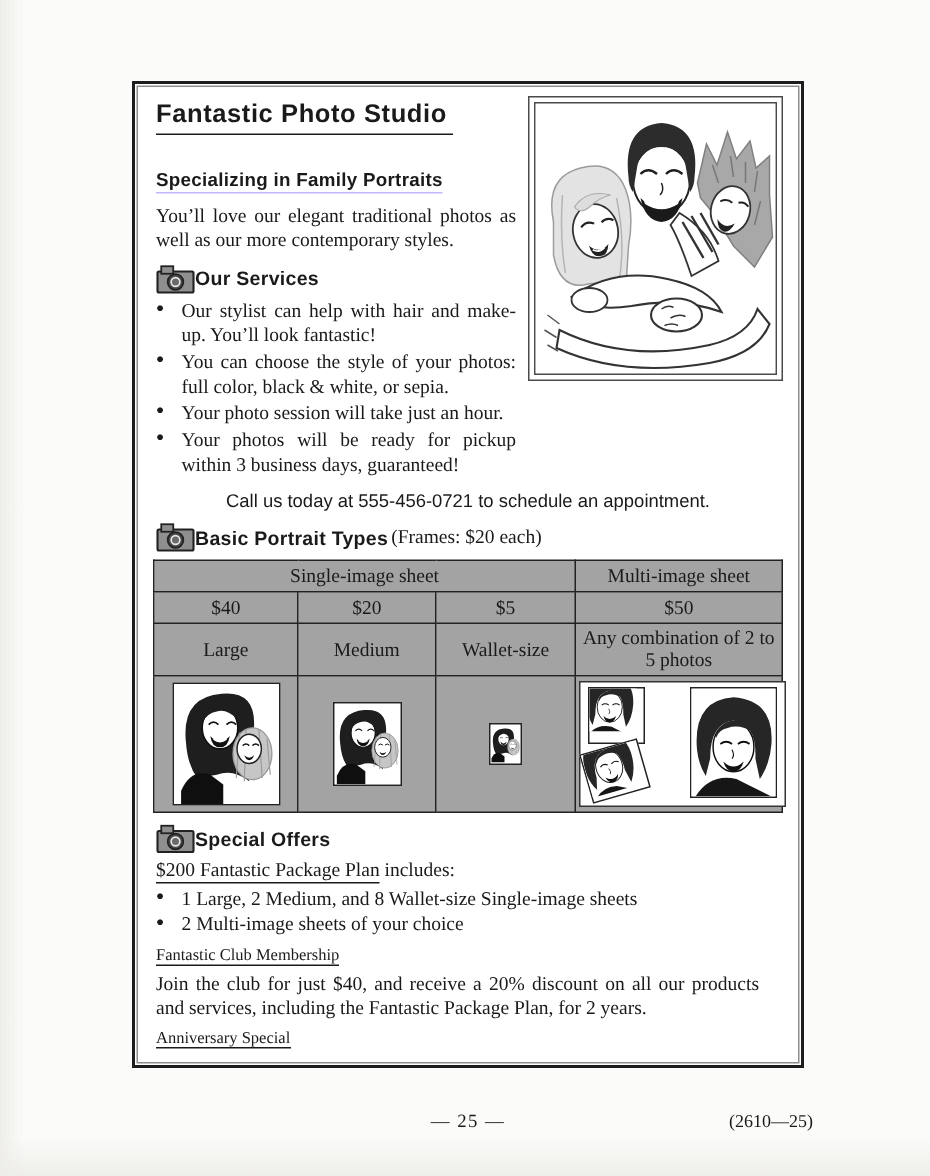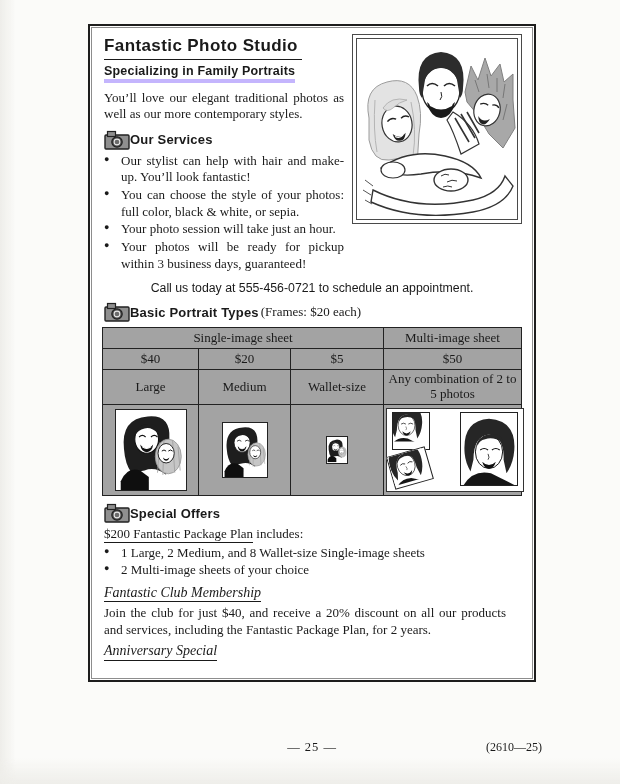--- a/index.html
+++ b/index.html
@@ -12,42 +12,42 @@
   
   body::before{
     content:"";position:absolute;inset:0;pointer-events:none;
     background:
       linear-gradient(90deg,#e9e8e3 0px,rgba(233,232,227,0) 16px),
       linear-gradient(0deg,#e9e8e3 0px,rgba(233,232,227,0) 26px);
     opacity:.7;
   }
 
   .ad-box{
-    position:absolute;left:88px;top:24px;width:448px;
+    position:absolute;left:88px;top:54px;width:448px;
     border:2px solid #1d1d1d;background:#fff;box-sizing:border-box;
   }
   .ad-frame-inner{
     border:1px solid #8d8d8d;margin:1px;height:652px;
     padding:2px 10px 0 10px;box-sizing:border-box;overflow:hidden;
   }
 
   .top-row{display:flex;align-items:flex-start;}
   .top-left{flex:1;min-width:0;padding-right:8px;}
 
   .page-title{
     font-family:"Liberation Sans", sans-serif;
     font-size:17px;font-weight:600;letter-spacing:.4px;
     margin:6px 0 0 2px;display:inline-block;
     border-bottom:1.5px solid #1a1a1a;padding:0 4px 3px 0;
   }
   .tagline{
     font-family:"Liberation Sans", sans-serif;
     font-size:12.5px;font-weight:600;letter-spacing:.2px;
-    margin:4px 0 0 2px;display:inline-block;
-    border-bottom:4px solid #c4b5fd;padding-bottom:1px;
+    margin:23px 0 0 2px;display:inline-block;
+    border-bottom:1px solid #c4b5fd;padding-bottom:1px;
   }
   .intro{
     font-size:13px;line-height:1.26;text-align:justify;
     margin:7px 0 0 2px;
   }
 
   .section-heading{
     display:flex;align-items:center;gap:0;margin:7px 0 3px 2px;
   }
   .section-heading .cam{width:26px;height:20px;flex:0 0 auto;}
@@ -107,22 +107,22 @@
   }
   .mphoto svg{display:block;width:100%;height:100%;}
   .mphoto-a{left:5px;top:3px;width:38px;height:38px;}
   .mphoto-b{left:3px;top:42px;width:40px;height:34px;transform:rotate(-16deg);}
   .mphoto-c{right:5px;top:3px;width:58px;height:74px;}
 
   .offer-title{font-size:13px;margin:3px 0 0 2px;}
   .offer-title .u{border-bottom:1px solid #1a1a1a;padding-bottom:0.5px;}
   ul.bullets.offers li{text-align:left;line-height:1.25;}
   .sub-title{
-    font-size:14px;margin:5px 0 0 2px;display:inline-block;
-    border-bottom:1px solid #1a1a1a;padding-bottom:0.5px;font-style:italic;
+    font-size:11px;margin:5px 0 0 2px;display:inline-block;
+    border-bottom:1px solid #1a1a1a;padding-bottom:0.5px;
   }
   .para{font-size:13px;line-height:1.27;text-align:justify;margin:3px 16px 0 2px;}
 
   .footer{
     position:absolute;left:88px;top:740px;width:448px;height:18px;
     font-size:12.5px;
   }
   .footer .page-num{position:absolute;left:0;right:0;text-align:center;letter-spacing:1px;}
   .footer .code{position:absolute;right:-6px;font-size:12px;}
 

